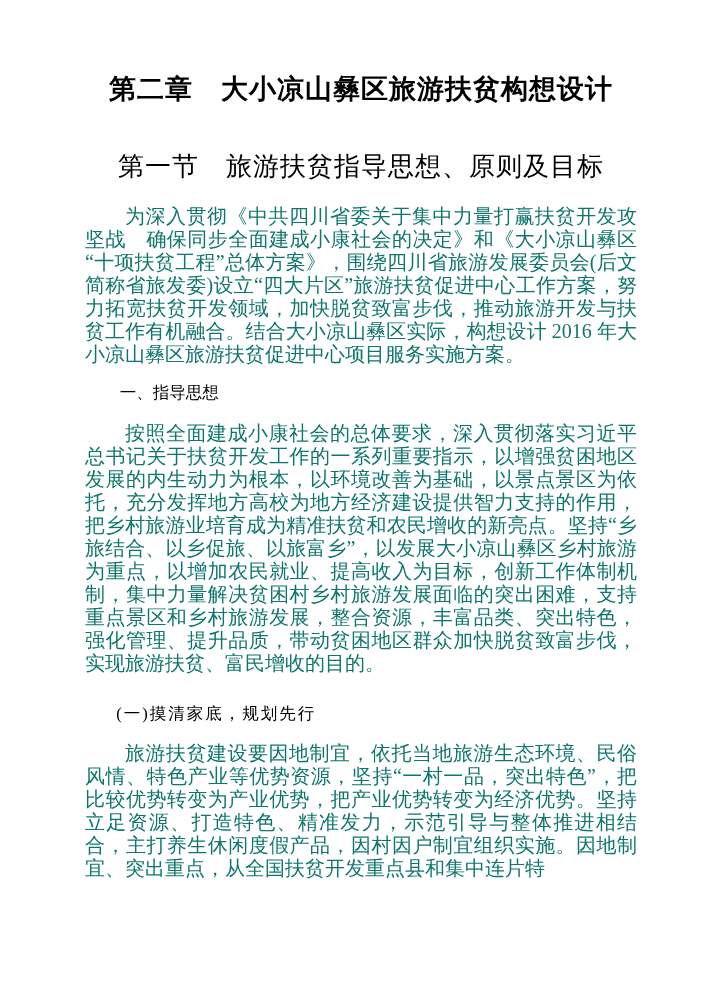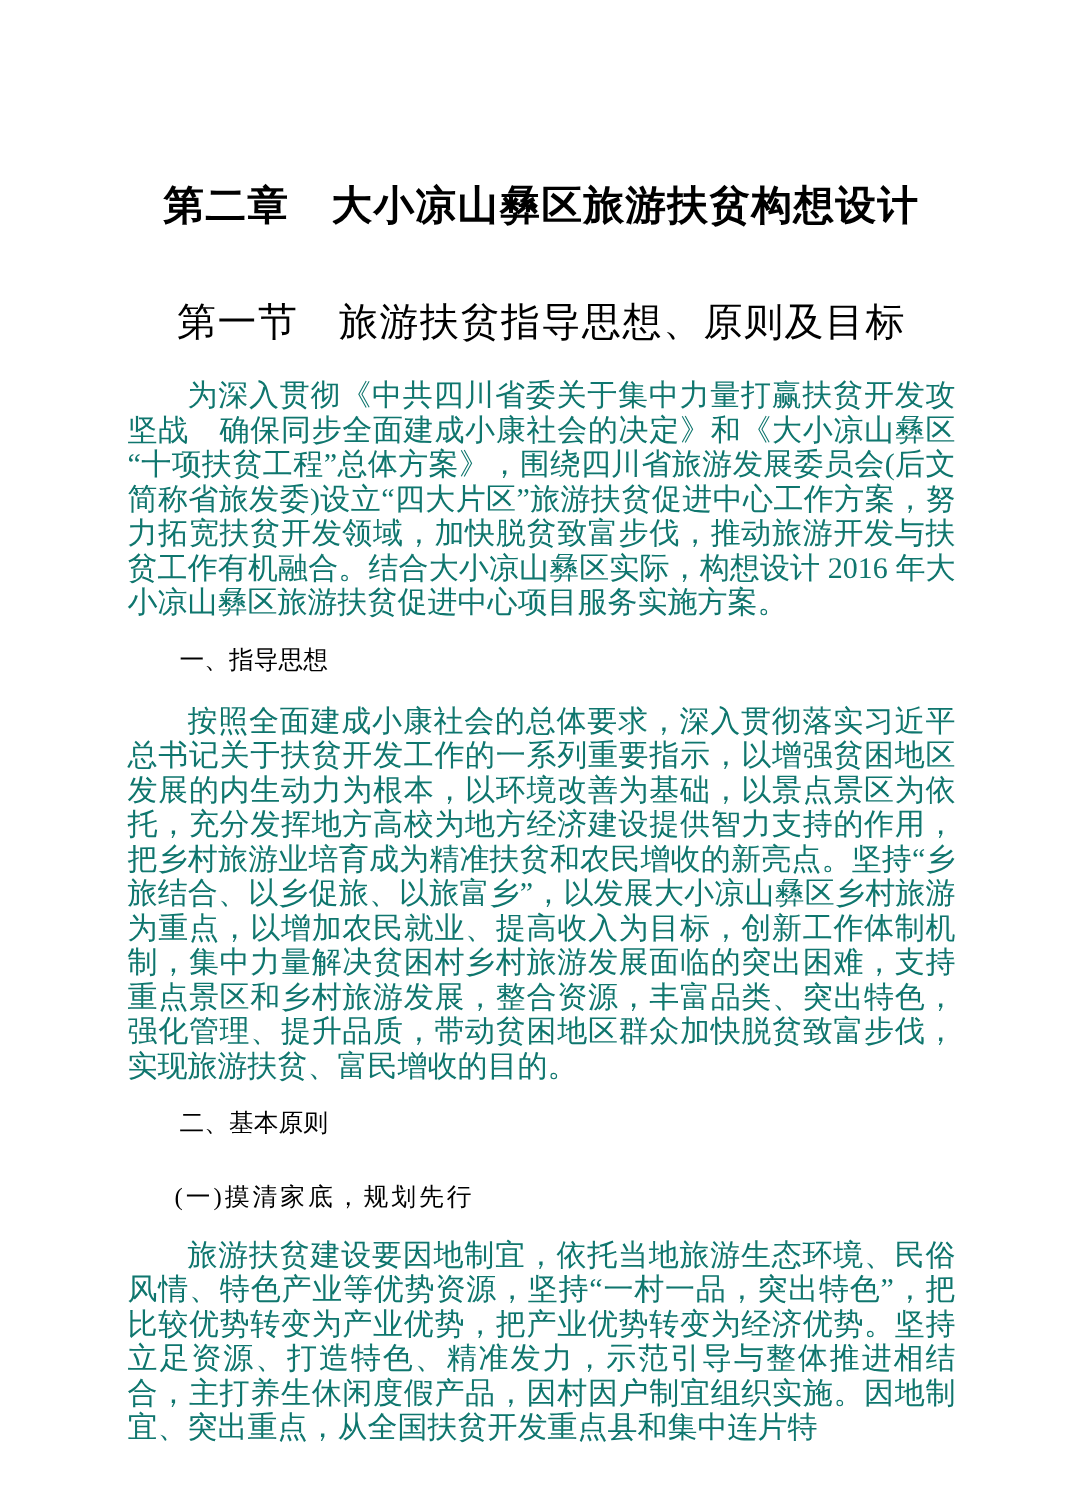--- a/index.html
+++ b/index.html
@@ -11,21 +11,21 @@
     width: 721px;
     height: 1005px;
     overflow: hidden;
     color: #000000;
     font-family: "Liberation Serif", serif;
   }
   .page {
     box-sizing: border-box;
     width: 721px;
     height: 1005px;
-    padding: 120px 84px 30px 85px;
+    padding: 72px 84px 30px 85px;
     background: #ffffff;
   }
   .chapter-title {
     margin: 0;
     font-size: 27px;
     font-weight: bold;
     text-align: center;
     letter-spacing: 1px;
     line-height: 34px;
     font-family: "Liberation Serif", serif;
@@ -81,21 +81,20 @@
   <h1 class="chapter-title">第二章　大小凉山彝区旅游扶贫构想设计</h1>
 
   <h2 class="section-title">第一节　旅游扶贫指导思想、原则及目标</h2>
 
   <p class="body-para intro">为深入贯彻《中共四川省委关于集中力量打赢扶贫开发攻坚战　确保同步全面建成小康社会的决定》和《大小凉山彝区“十项扶贫工程”总体方案》，围绕四川省旅游发展委员会(后文简称省旅发委)设立“四大片区”旅游扶贫促进中心工作方案，努力拓宽扶贫开发领域，加快脱贫致富步伐，推动旅游开发与扶贫工作有机融合。结合大小凉山彝区实际，构想设计 2016 年大小凉山彝区旅游扶贫促进中心项目服务实施方案。</p>
 
   <h3 class="num-heading">一、指导思想</h3>
 
   <p class="body-para">按照全面建成小康社会的总体要求，深入贯彻落实习近平总书记关于扶贫开发工作的一系列重要指示，以增强贫困地区发展的内生动力为根本，以环境改善为基础，以景点景区为依托，充分发挥地方高校为地方经济建设提供智力支持的作用，把乡村旅游业培育成为精准扶贫和农民增收的新亮点。坚持“乡旅结合、以乡促旅、以旅富乡”，以发展大小凉山彝区乡村旅游为重点，以增加农民就业、提高收入为目标，创新工作体制机制，集中力量解决贫困村乡村旅游发展面临的突出困难，支持重点景区和乡村旅游发展，整合资源，丰富品类、突出特色，强化管理、提升品质，带动贫困地区群众加快脱贫致富步伐，实现旅游扶贫、富民增收的目的。</p>
 
-  <h3 class="num-heading">二、基本原则</h3>
 
   <h4 class="kai-heading">(一)摸清家底，规划先行</h4>
 
 
 
   <p class="body-para">旅游扶贫建设要因地制宜，依托当地旅游生态环境、民俗风情、特色产业等优势资源，坚持“一村一品，突出特色”，把比较优势转变为产业优势，把产业优势转变为经济优势。坚持立足资源、打造特色、精准发力，示范引导与整体推进相结合，主打养生休闲度假产品，因村因户制宜组织实施。因地制宜、突出重点，从全国扶贫开发重点县和集中连片特</p>
 
 </div>
 
 </body></html>

